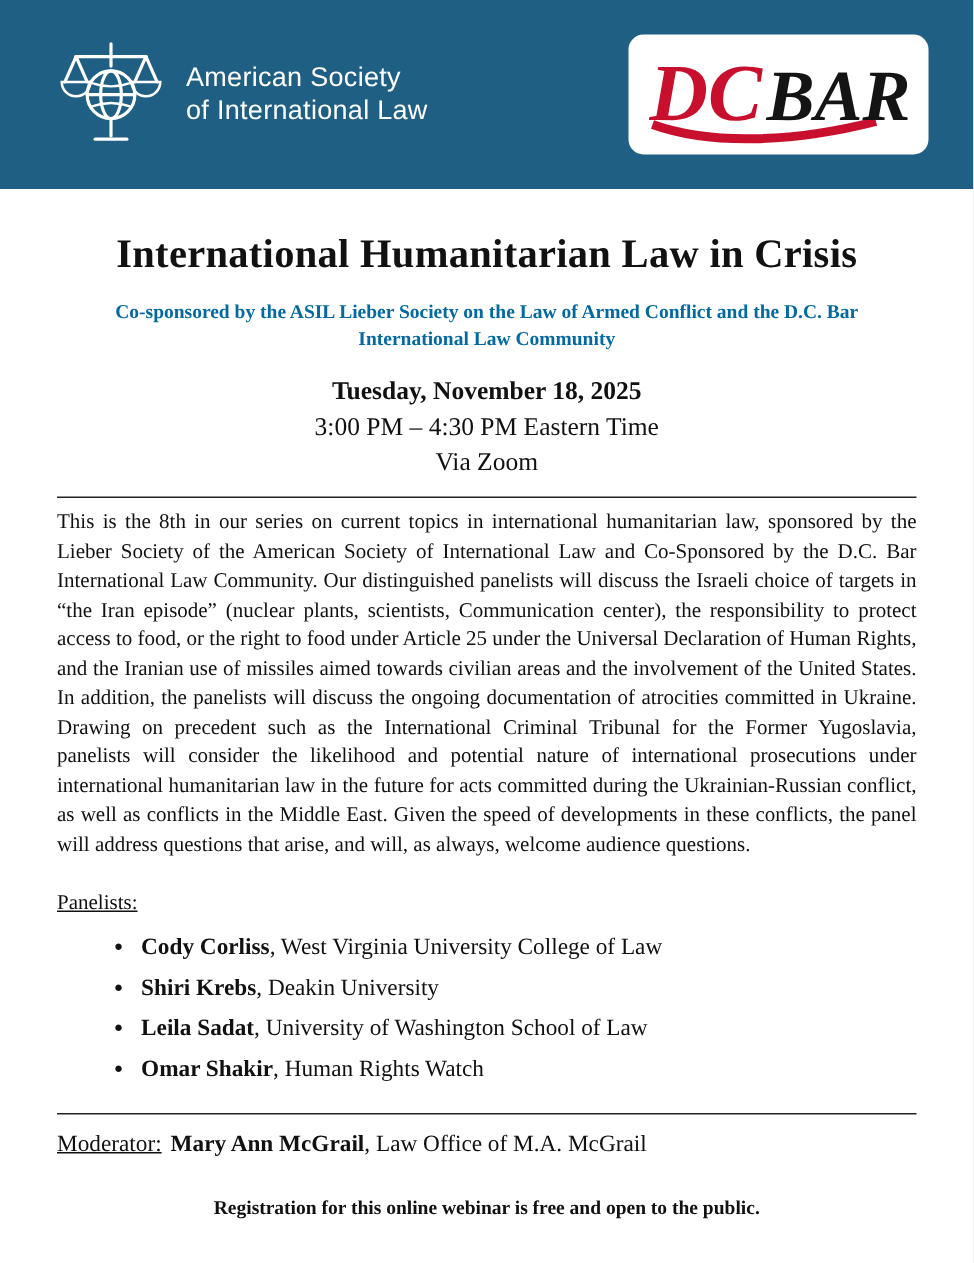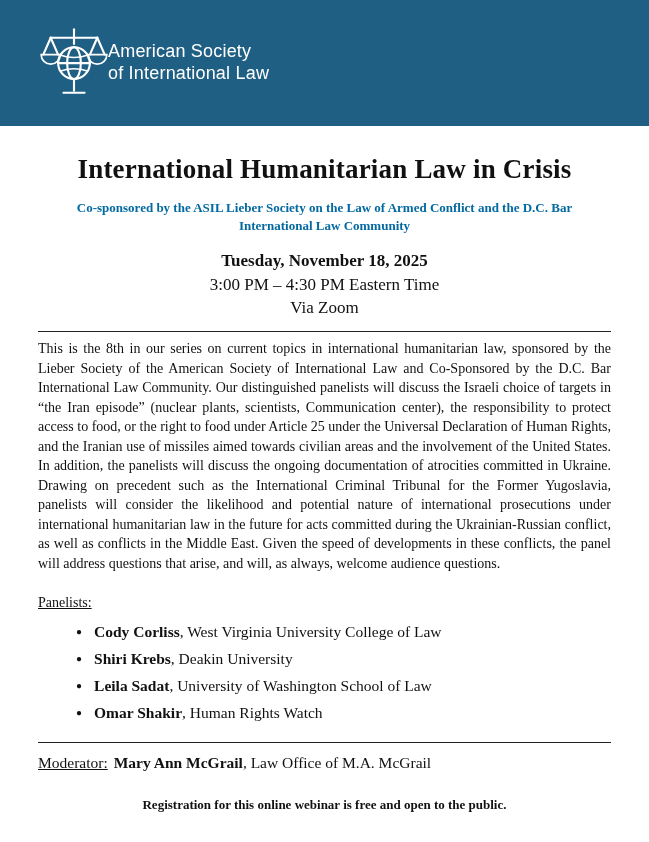--- a/index.html
+++ b/index.html
@@ -17,21 +17,21 @@
 
   
   .band {
     height: 126px;
     background: #205f84;
     display: flex;
     align-items: center;
     justify-content: space-between;
     padding: 0 30px 0 40px;
   }
-  .asil-logo { display: flex; align-items: center; gap: 0; }
+  .asil-logo { display: flex; align-items: center; gap: 16px; }
   .asil-text {
     color: #ffffff;
     font-family: "Liberation Sans", sans-serif;
     font-size: 18px;
     line-height: 1.2;
     letter-spacing: 0.2px;
   }
   .dcbar-box {
     background: #ffffff;
     border-radius: 10px;
@@ -152,20 +152,27 @@
           <line x1="32" y1="51" x2="32" y2="62"></line>
           <line x1="22" y1="64" x2="42" y2="64"></line>
         </svg>
       </span>
       <span class="asil-text">
         <div>American Society</div>
         <div>of International Law</div>
       </span>
     </div>
 
+    <div class="dcbar-box">
+      <svg width="200" height="80" viewBox="0 0 200 80">
+        <path d="M 16 60 C 55 74, 110 72, 165 58" stroke="#c8102e" stroke-width="6" fill="none"></path>
+        <text x="14" y="57" font-family="Liberation Serif, serif" font-style="italic" font-weight="bold" font-size="54" fill="#c8102e">DC</text>
+        <text x="92" y="57" font-family="Liberation Serif, serif" font-style="italic" font-weight="bold" font-size="48" fill="#141414">BAR</text>
+      </svg>
+    </div>
 
   </div>
 
   <div class="content">
 
     <div class="title">International Humanitarian Law in Crisis</div>
 
     <div class="cosponsor">
       <div>Co-sponsored by the ASIL Lieber Society on the Law of Armed Conflict and the D.C. Bar</div>
       <div>International Law Community</div>

